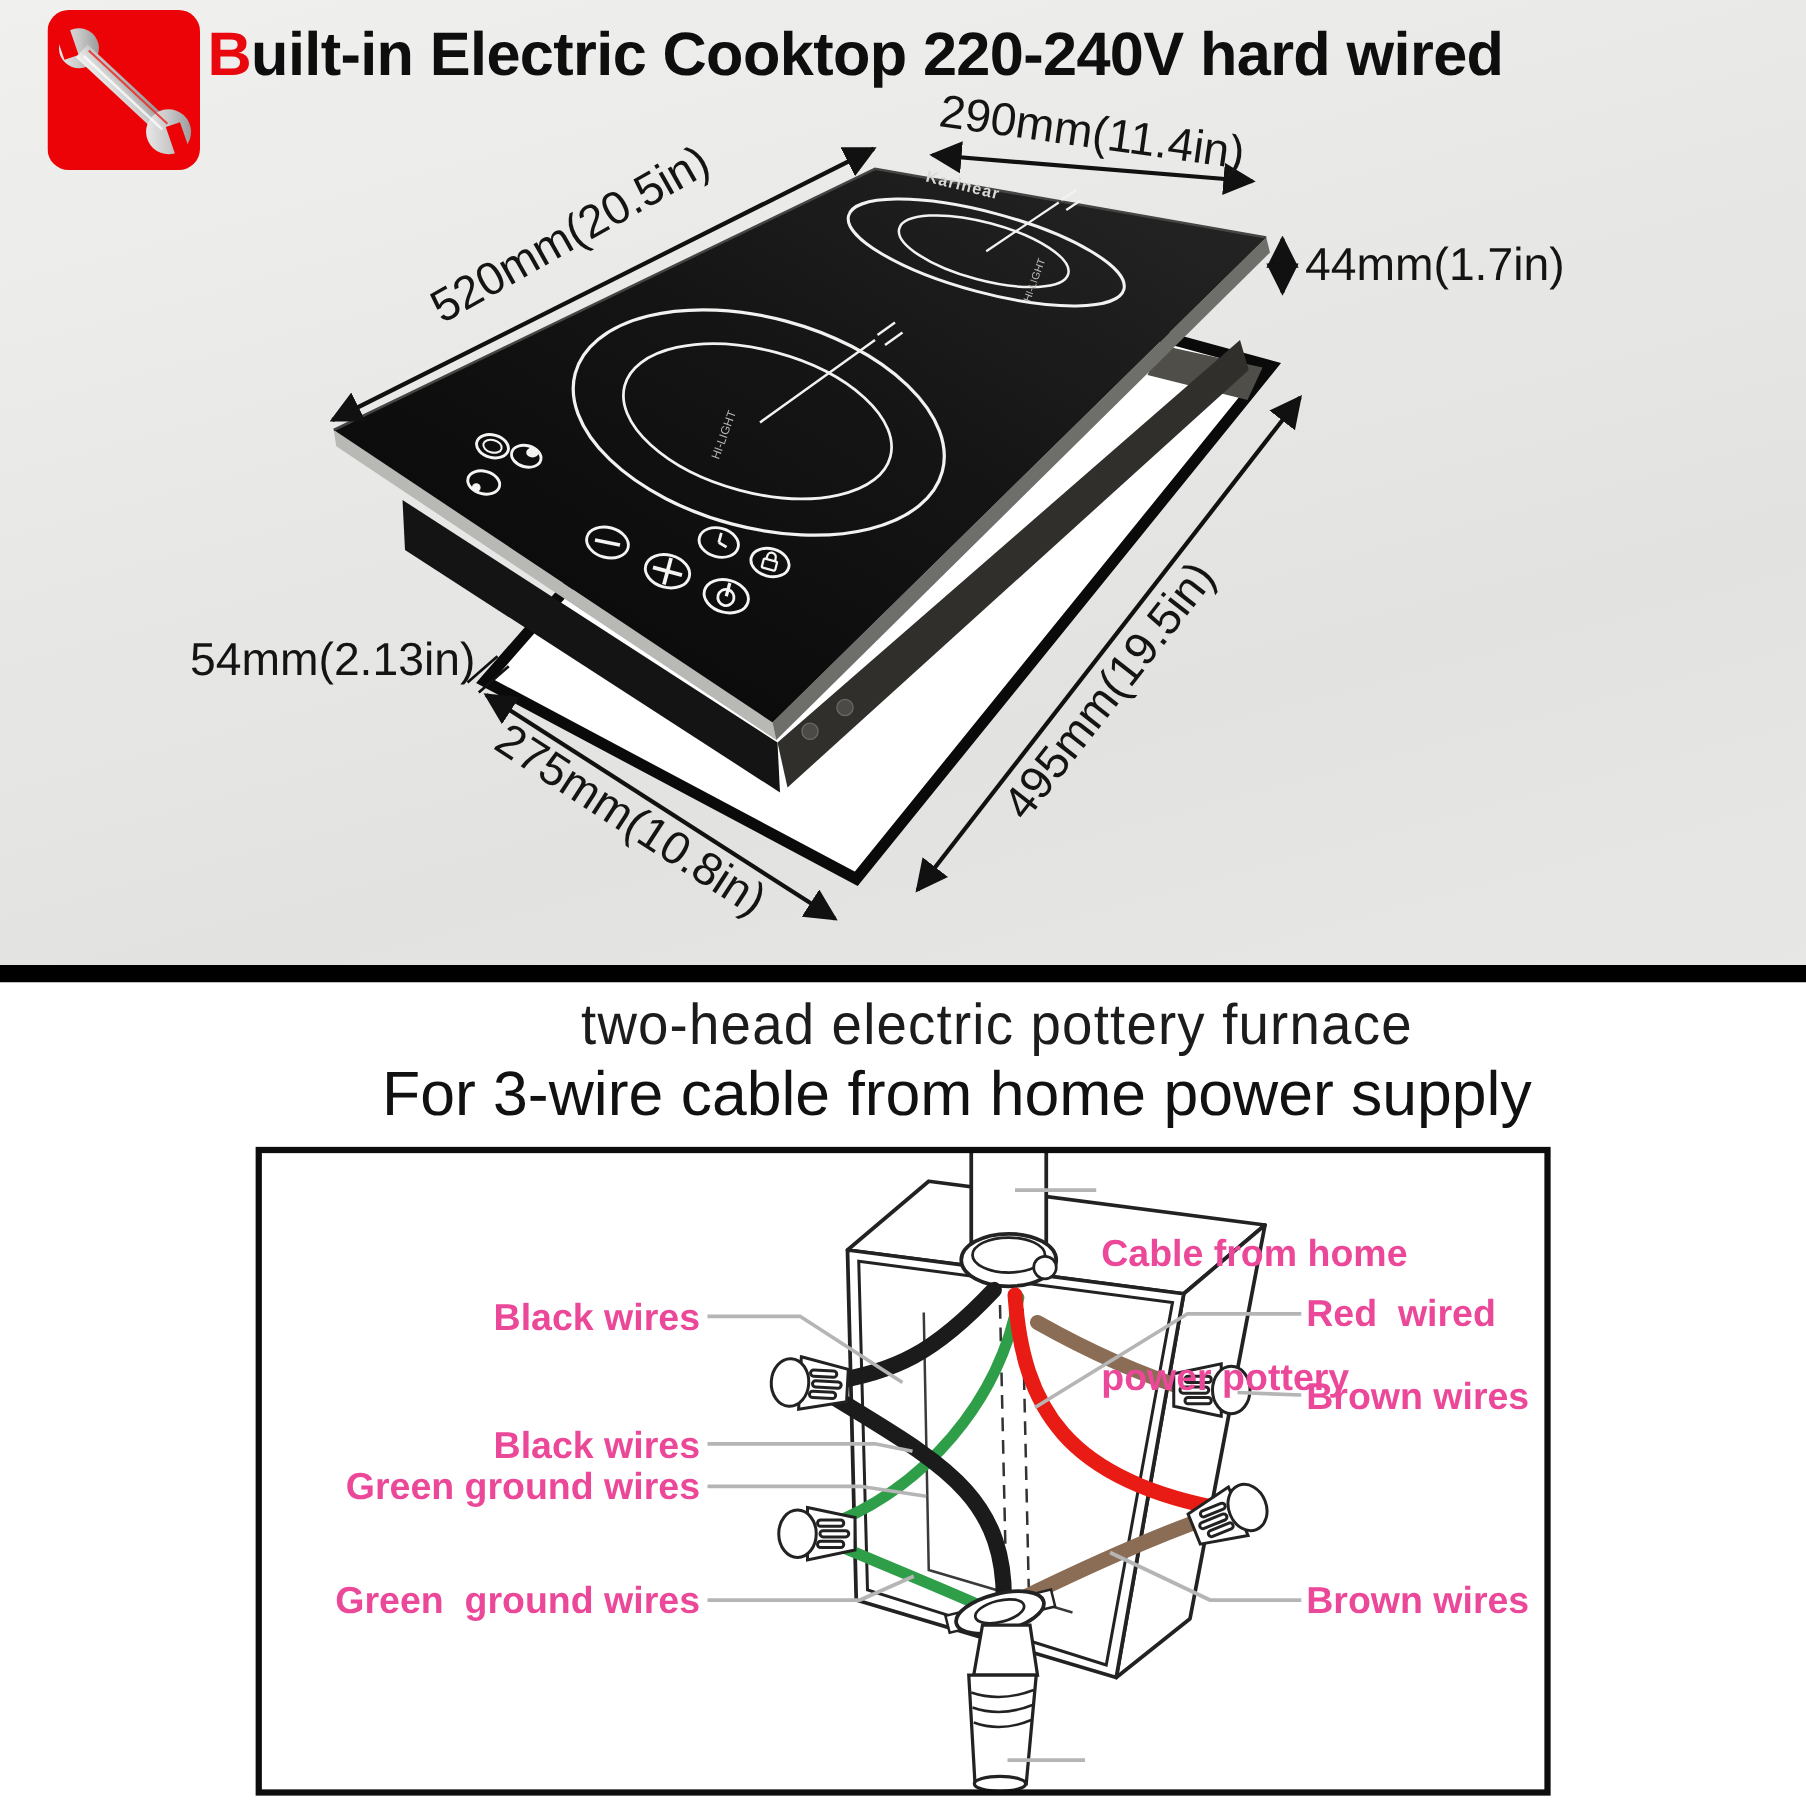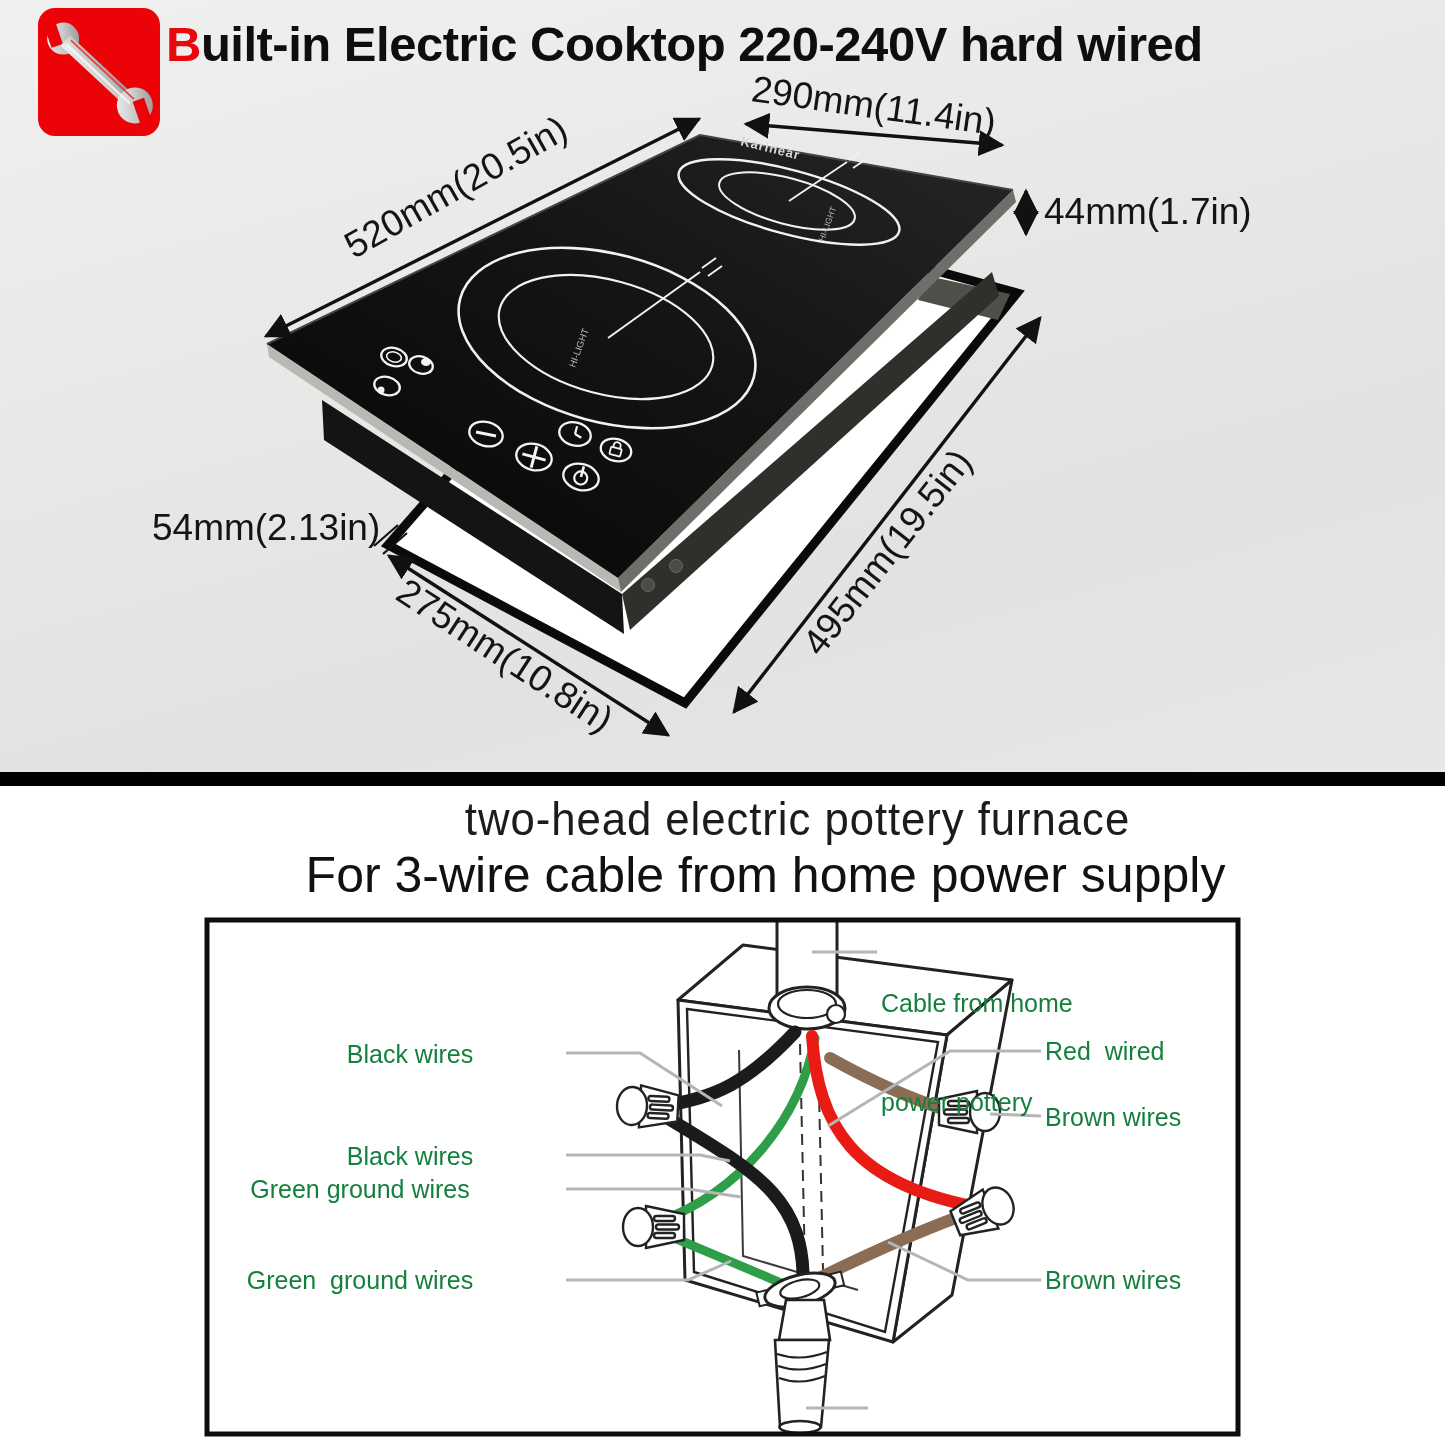--- a/index.html
+++ b/index.html
@@ -26,23 +26,23 @@
   .sec2-title{
     position:absolute;left:75px;top:792px;width:1445px;text-align:center;
     font-size:46px;font-weight:400;color:#1c1c1c;transform:scaleX(.95);transform-origin:center;
     letter-spacing:1px;
   }
   .sec2-subtitle{
     position:absolute;left:43px;top:846px;width:1445px;text-align:center;
     font-size:50px;font-weight:400;color:#111;letter-spacing:0px;
   }
   .wire-label{
-    position:absolute;font-size:25px;font-weight:400;color:#15803d;white-space:pre;line-height:33px;
-  }
-  .wl-right{text-align:center;width:300px;}
+    position:absolute;font-size:30px;font-weight:700;color:#ec4899;white-space:pre;line-height:33px;
+  }
+  .wl-right{text-align:right;width:300px;}
   .wl-left{text-align:left;}
 </style>
 </head>
 <body>
 
 <div class="page">
 
   <div class="top-section">
 
     <svg class="icon-box" width="122" height="128" viewBox="0 0 122 128">

